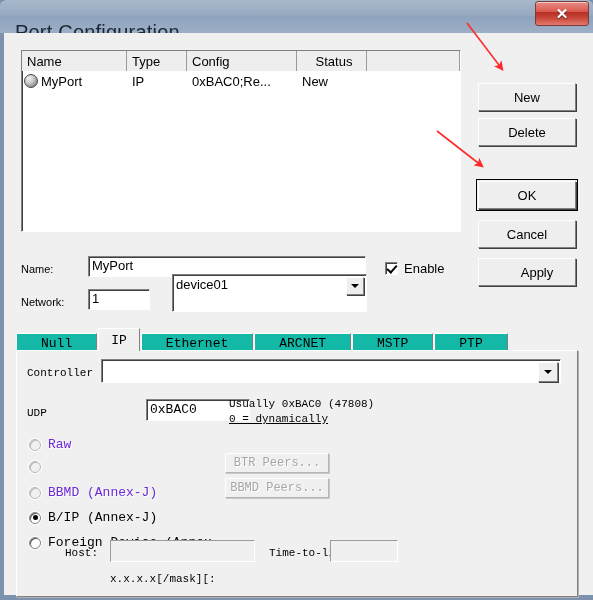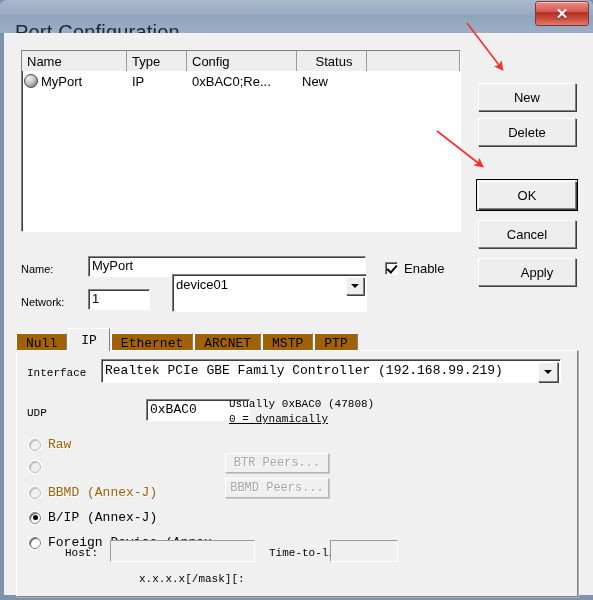--- a/index.html
+++ b/index.html
@@ -242,25 +242,25 @@
     position: absolute;
     left: 12px; top: 296px;
     height: 22px;
     display: flex;
     align-items: flex-end;
     font-family: "Liberation Mono", monospace;
   }
   .tab {
     height: 20px;
     box-sizing: border-box;
-    background: #a16207;
+    background: #14b8a6;
     border-top: 1px solid #ffffff;
     border-left: 1px solid #ffffff;
     border-right: 1px solid #808080;
-    padding: 0 9px;
+    padding: 0 24px;
     display: flex; align-items: center; justify-content: center;
     font-size: 13px;
     color: #000000;
     margin-right: 1px;
     cursor: pointer;
     position: relative;
     top: 2px;
   }
   .tab.selected {
     height: 23px;
@@ -304,21 +304,21 @@
     box-sizing: border-box;
   }
   .rb.on:after {
     content: "";
     position: absolute;
     left: 2.5px; top: 2.5px;
     width: 5px; height: 5px;
     border-radius: 50%;
     background: #000000;
   }
-  .radio-row.disabled { color: #a16207; text-shadow: 1px 1px 0 #ffffff; cursor: default; }
+  .radio-row.disabled { color: #6d28d9; text-shadow: 1px 1px 0 #ffffff; cursor: default; }
   .radio-row.disabled .rb {
     border-color: #b8b8b8;
     box-shadow: inset 1px 1px 0 #bdbdbd, 0 0 0 1px #ffffff;
     background: #eff0ef;
   }
 
   .peerbtn {
     position: absolute;
     width: 104px; height: 20px;
     font-family: "Liberation Mono", monospace;
@@ -457,23 +457,22 @@
         <div class="tab">
           <span>MSTP</span>
         </div>
         <div class="tab">
           <span>PTP</span>
         </div>
       </div>
 
     <div id="tabpanel">
 
-      <div class="lbl mono" style="left:10px; top:16px; width:84px; overflow:hidden; white-space:nowrap;">Interface</div>
+      <div class="lbl mono" style="left:10px; top:16px; width:84px; overflow:hidden; white-space:nowrap;">Controller</div>
       <div class="combo sunken" style="left:84px; top:8px; width:460px; height:24px;">
-        <span class="combo-text mono" style="line-height:22px;">Realtek PCIe GBE Family Controller (192.168.99.219)</span>
         <span class="combo-arrow" style="width:18px;height:18px;top:2px;right:2px;"></span>
       </div>
 
       <div class="lbl mono" style="left:10px; top:56px;">UDP</div>
       <div class="sunken txtinput mono" style="left:89px; top:48px; width:104px; height:22px; line-height:20px;margin-left:40px;">
         <span>0xBAC0</span>
       </div>
       <div class="lbl mono" style="left:212px; top:47px;">Usually 0xBAC0 (47808)</div>
       <div class="lbl mono" style="left:212px; top:62px;text-decoration:underline;">0 = dynamically</div>
 
@@ -503,21 +502,21 @@
         <span>BBMD Peers...</span>
       </div>
       <div class="peerbtn" style="left:208px; top:102px;">
         <span>BTR Peers...</span>
       </div>
 
       <div class="lbl mono" style="left:48px; top:196px;">Host:</div>
       <div class="disabled-field" style="left:93px; top:189px; width:145px; height:22px;"></div>
       <div class="lbl mono" style="left:252px; top:196px; width:62px; overflow:hidden; white-space:nowrap;">Time-to-li</div>
       <div class="disabled-field" style="left:313px; top:189px; width:68px; height:22px;"></div>
-      <div class="lbl mono" style="left:93px; top:222px;margin-left:29px;">x.x.x.x[/mask][:</div>
+      <div class="lbl mono" style="left:93px; top:222px;">x.x.x.x[/mask][:</div>
     </div>
 
   </div>
 
   <svg id="arrows" viewBox="0 0 593 600" xmlns="http://www.w3.org/2000/svg">
       <defs>
         <marker id="ah" markerWidth="6" markerHeight="6" refX="4.5" refY="3" orient="auto">
           <path d="M0,0 L6,3 L0,6 L1.4,3 Z" fill="#ff2b2b"></path>
         </marker>
       </defs>

